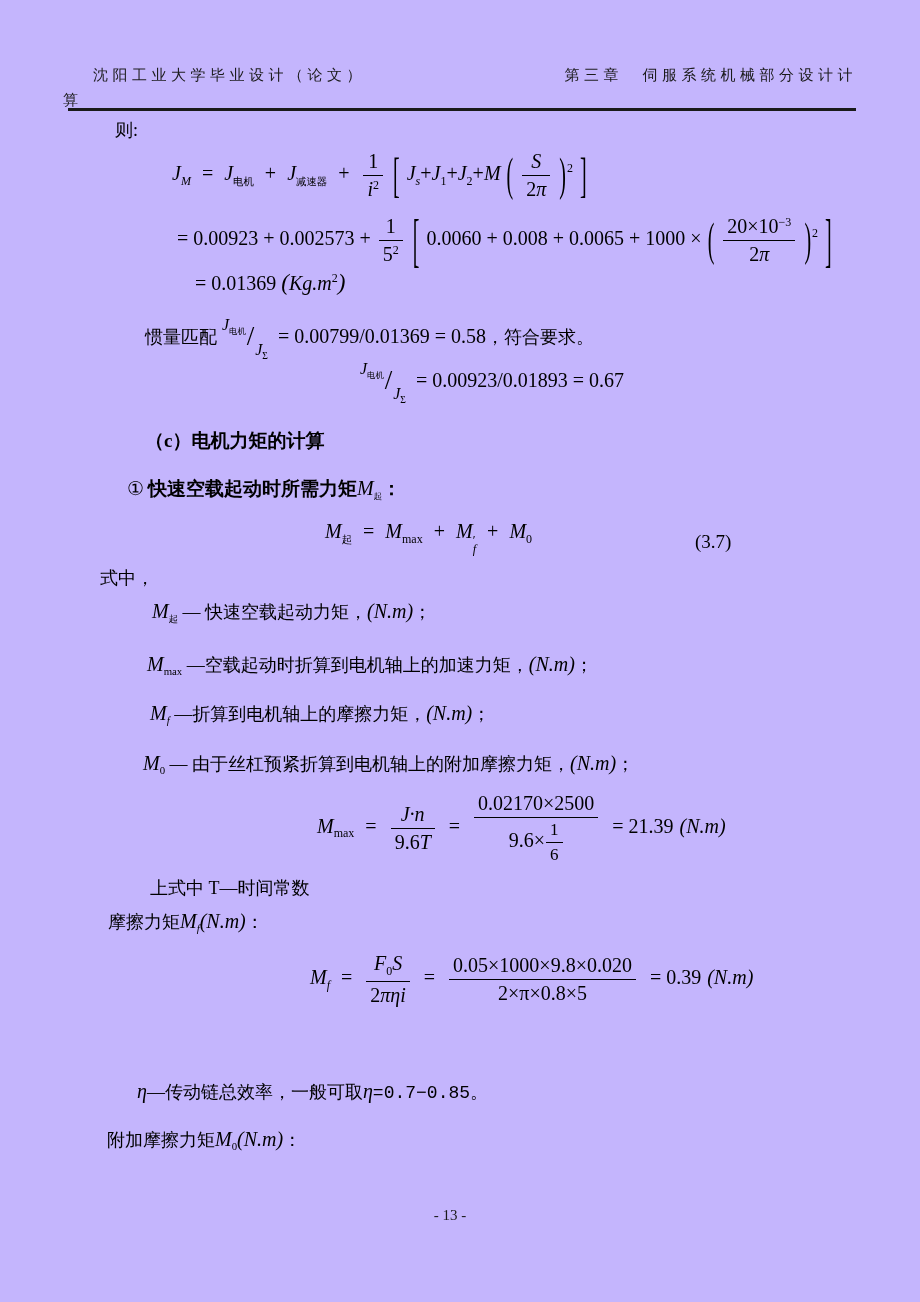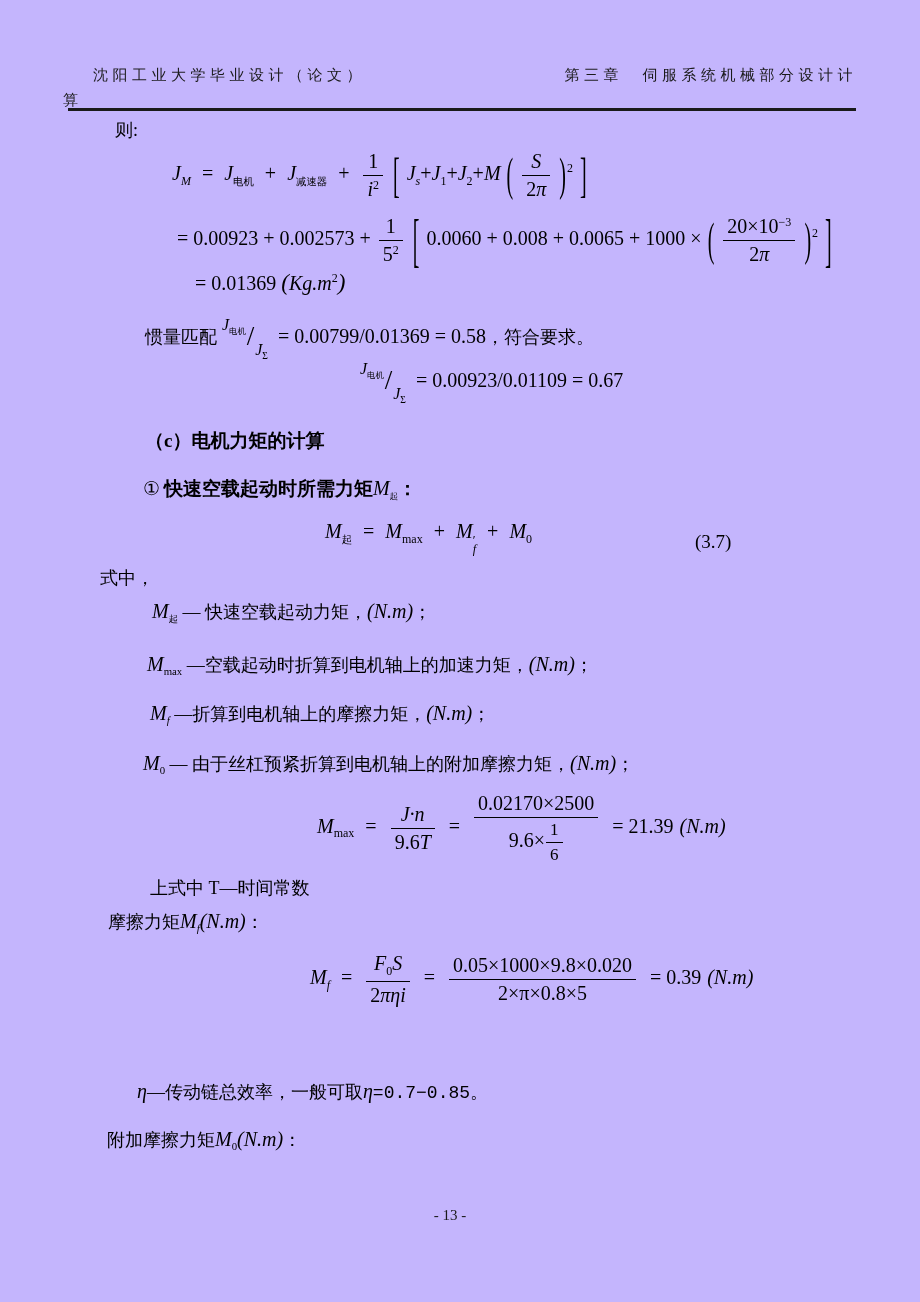--- a/index.html
+++ b/index.html
@@ -78,26 +78,26 @@
     <span class="it" style="font-size:115%;">(</span><span class="it">Kg.m</span><span class="sp">2</span><span class="it" style="font-size:115%;">)</span>
   </div>
 
   <div class="abs math" style="left:145px;top:316px;">
     <span class="cn">惯量匹配</span><span class="skf"><span class="su"><span class="it">J</span><span class="sbc">电机</span></span><span class="sl">/</span><span class="sd"><span class="it">J</span><span class="sb">Σ</span></span></span>
     <span>= 0.00799/0.01369 = 0.58</span><span class="cn">，符合要求。</span>
   </div>
 
   <div class="abs math" style="left:355px;top:360px;">
     <span class="skf"><span class="su"><span class="it">J</span><span class="sbc">电机</span></span><span class="sl">/</span><span class="sd"><span class="it">J</span><span class="sb">Σ</span></span></span>
-    <span>= 0.00923/0.01109 = 0.67</span>
+    <span>= 0.00923/0.01893 = 0.67</span>
   </div>
 
   <div class="abs hei" style="left:145px;top:428px;font-family:Liberation Serif, serif;">（c）电机力矩的计算</div>
 
-  <div class="abs" style="left:143px;top:476px;">
+  <div class="abs" style="left:127px;top:476px;">
     <span class="hei" style="font-weight:normal;font-family:'Liberation Serif',serif;font-size:19px;">①</span>
     <span class="hei">快速空载起动时所需力矩</span><span class="math it">M</span><span class="sbc math">起</span><span class="hei">：</span>
   </div>
 
   <div class="abs math" style="left:325px;top:520px;">
     <span class="it">M</span><span class="sbc">起</span>
     <span class="op">=</span>
     <span class="it">M</span><span class="sb">max</span>
     <span class="op">+</span>
     <span class="it">M</span><span class="pss">

